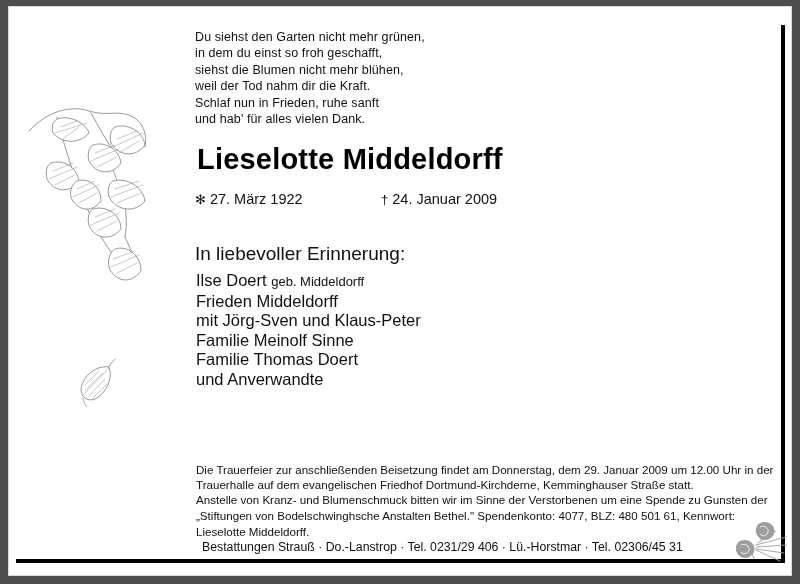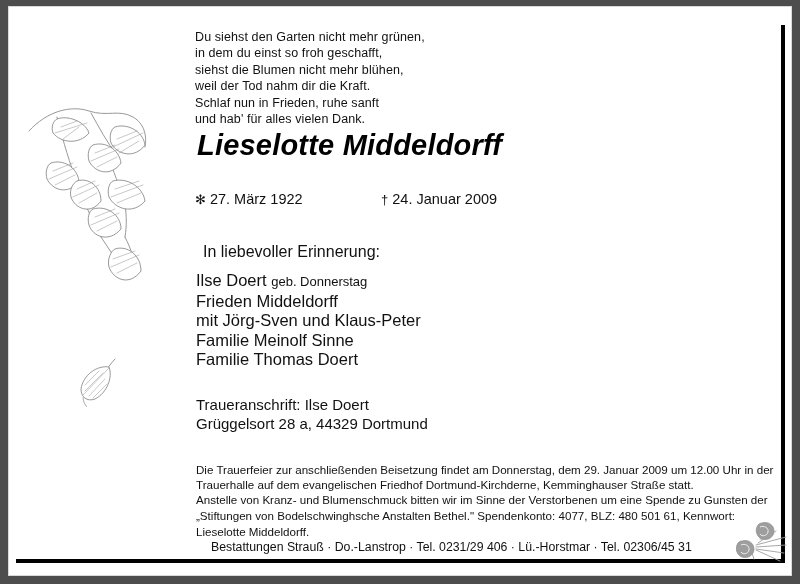--- a/index.html
+++ b/index.html
@@ -65,49 +65,48 @@
     position: absolute;
     left: 0; top: 22px;
     font-size: 12.5px;
     line-height: 16.4px;
     color: #111;
     white-space: pre-line;
     letter-spacing: 0.1px;
   }
   .deceased-name {
     position: absolute;
-    left: 2px; top: 122px;
+    left: 2px; top: 136px;
     font-size: 29px;
     font-weight: bold;
     color: #000;
     letter-spacing: 0.2px;
     white-space: nowrap;
-    font-style: italic;
   }
   .dates-row {
     position: absolute;
     left: 0; top: 184px;
     width: 420px;
     font-size: 14.5px;
     color: #111;
   }
   .dates-row .birth {
     position: absolute; left: 0; top: 0;
     white-space: nowrap;
   }
   .dates-row .death {
     position: absolute; left: 186px; top: 0;
     white-space: nowrap;
   }
   .sym { font-size: 13px; }
 
   .memory-intro {
     position: absolute;
-    left: 8px; top: 236px;
-    font-size: 16px;
+    left: 0; top: 236px;
+    font-size: 19px;
     color: #111;
     white-space: nowrap;
   }
   .mourners {
     position: absolute;
     left: 1px; top: 264px;
     font-size: 16.5px;
     line-height: 19.6px;
     color: #111;
   }
@@ -134,21 +133,21 @@
   .para-donation {
     position: absolute;
     left: 1px; top: 485px;
     width: 588px;
     font-size: 11.6px;
     line-height: 16px;
     color: #111;
   }
   .footer-line {
     position: absolute;
-    left: 16px; top: 533px;
+    left: 7px; top: 533px;
     font-size: 12.3px;
     color: #111;
     white-space: nowrap;
   }
 </style>
 </head>
 <body>
 
 <div id="frame">
   <div id="page">
@@ -234,30 +233,29 @@
           <span class="sym">†</span>
           <span>24. Januar 2009</span>
         </div>
       </div>
 
       <div class="memory-intro">In liebevoller Erinnerung:</div>
 
       <div class="mourners">
         <div class="line">
           <span>Ilse Doert</span>
-          <span class="small-suffix">geb. Donnerstag</span>
+          <span class="small-suffix">geb. Middeldorff</span>
         </div>
         <div class="line">Frieden Middeldorff</div>
         <div class="line">mit Jörg-Sven und Klaus-Peter</div>
         <div class="line">Familie Meinolf Sinne</div>
         <div class="line">Familie Thomas Doert</div>
+        <div class="line">und Anverwandte</div>
       </div>
 
-      <div class="address">Traueranschrift: Ilse Doert
-Grüggelsort 28 a, 44329 Dortmund</div>
 
       <div class="para-service">Die Trauerfeier zur anschließenden Beisetzung findet am Donnerstag, dem 29. Januar 2009 um 12.00 Uhr in der Trauerhalle auf dem evangelischen Friedhof Dortmund-Kirchderne, Kemminghauser Straße statt.</div>
 
       <div class="para-donation">Anstelle von Kranz- und Blumenschmuck bitten wir im Sinne der Verstorbenen um eine Spende zu Gunsten der „Stiftungen von Bodelschwinghsche Anstalten Bethel." Spendenkonto: 4077, BLZ: 480 501 61, Kennwort: Lieselotte Middeldorff.</div>
 
       <div class="footer-line">Bestattungen Strauß · Do.-Lanstrop · Tel. 0231/29 406 · Lü.-Horstmar · Tel. 02306/45 31</div>
 
     </div>
   </div>
 </div>

